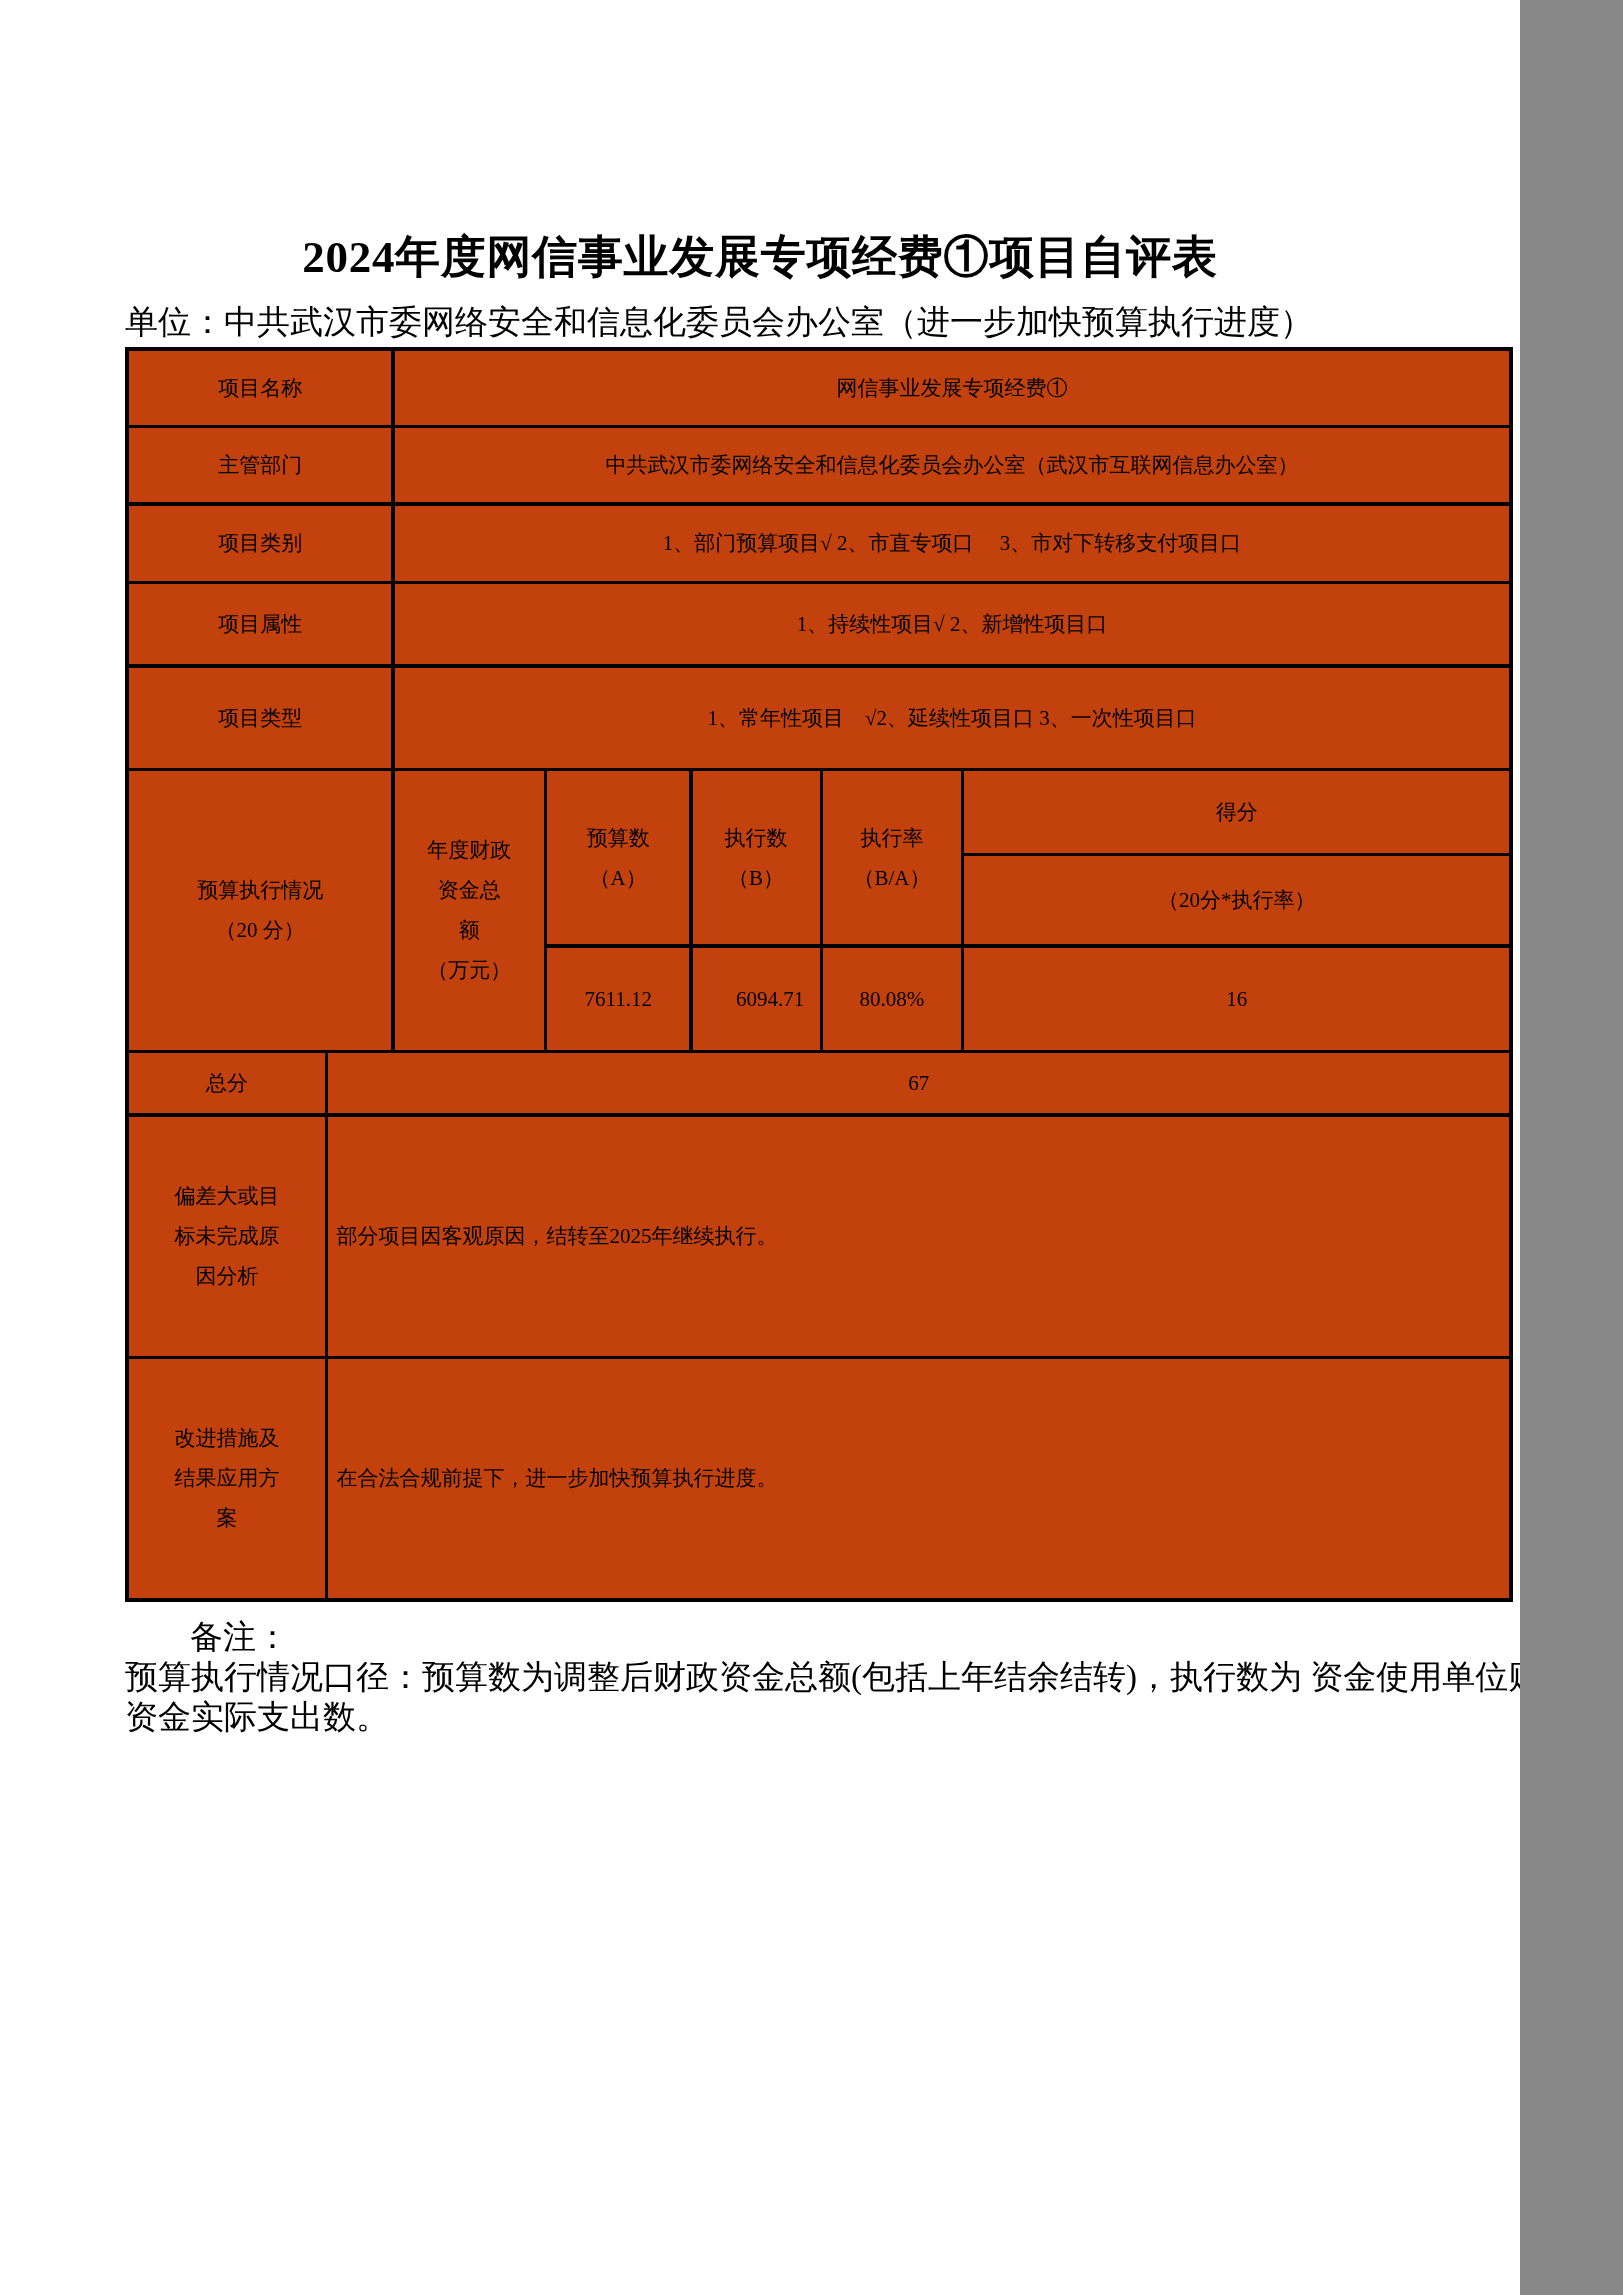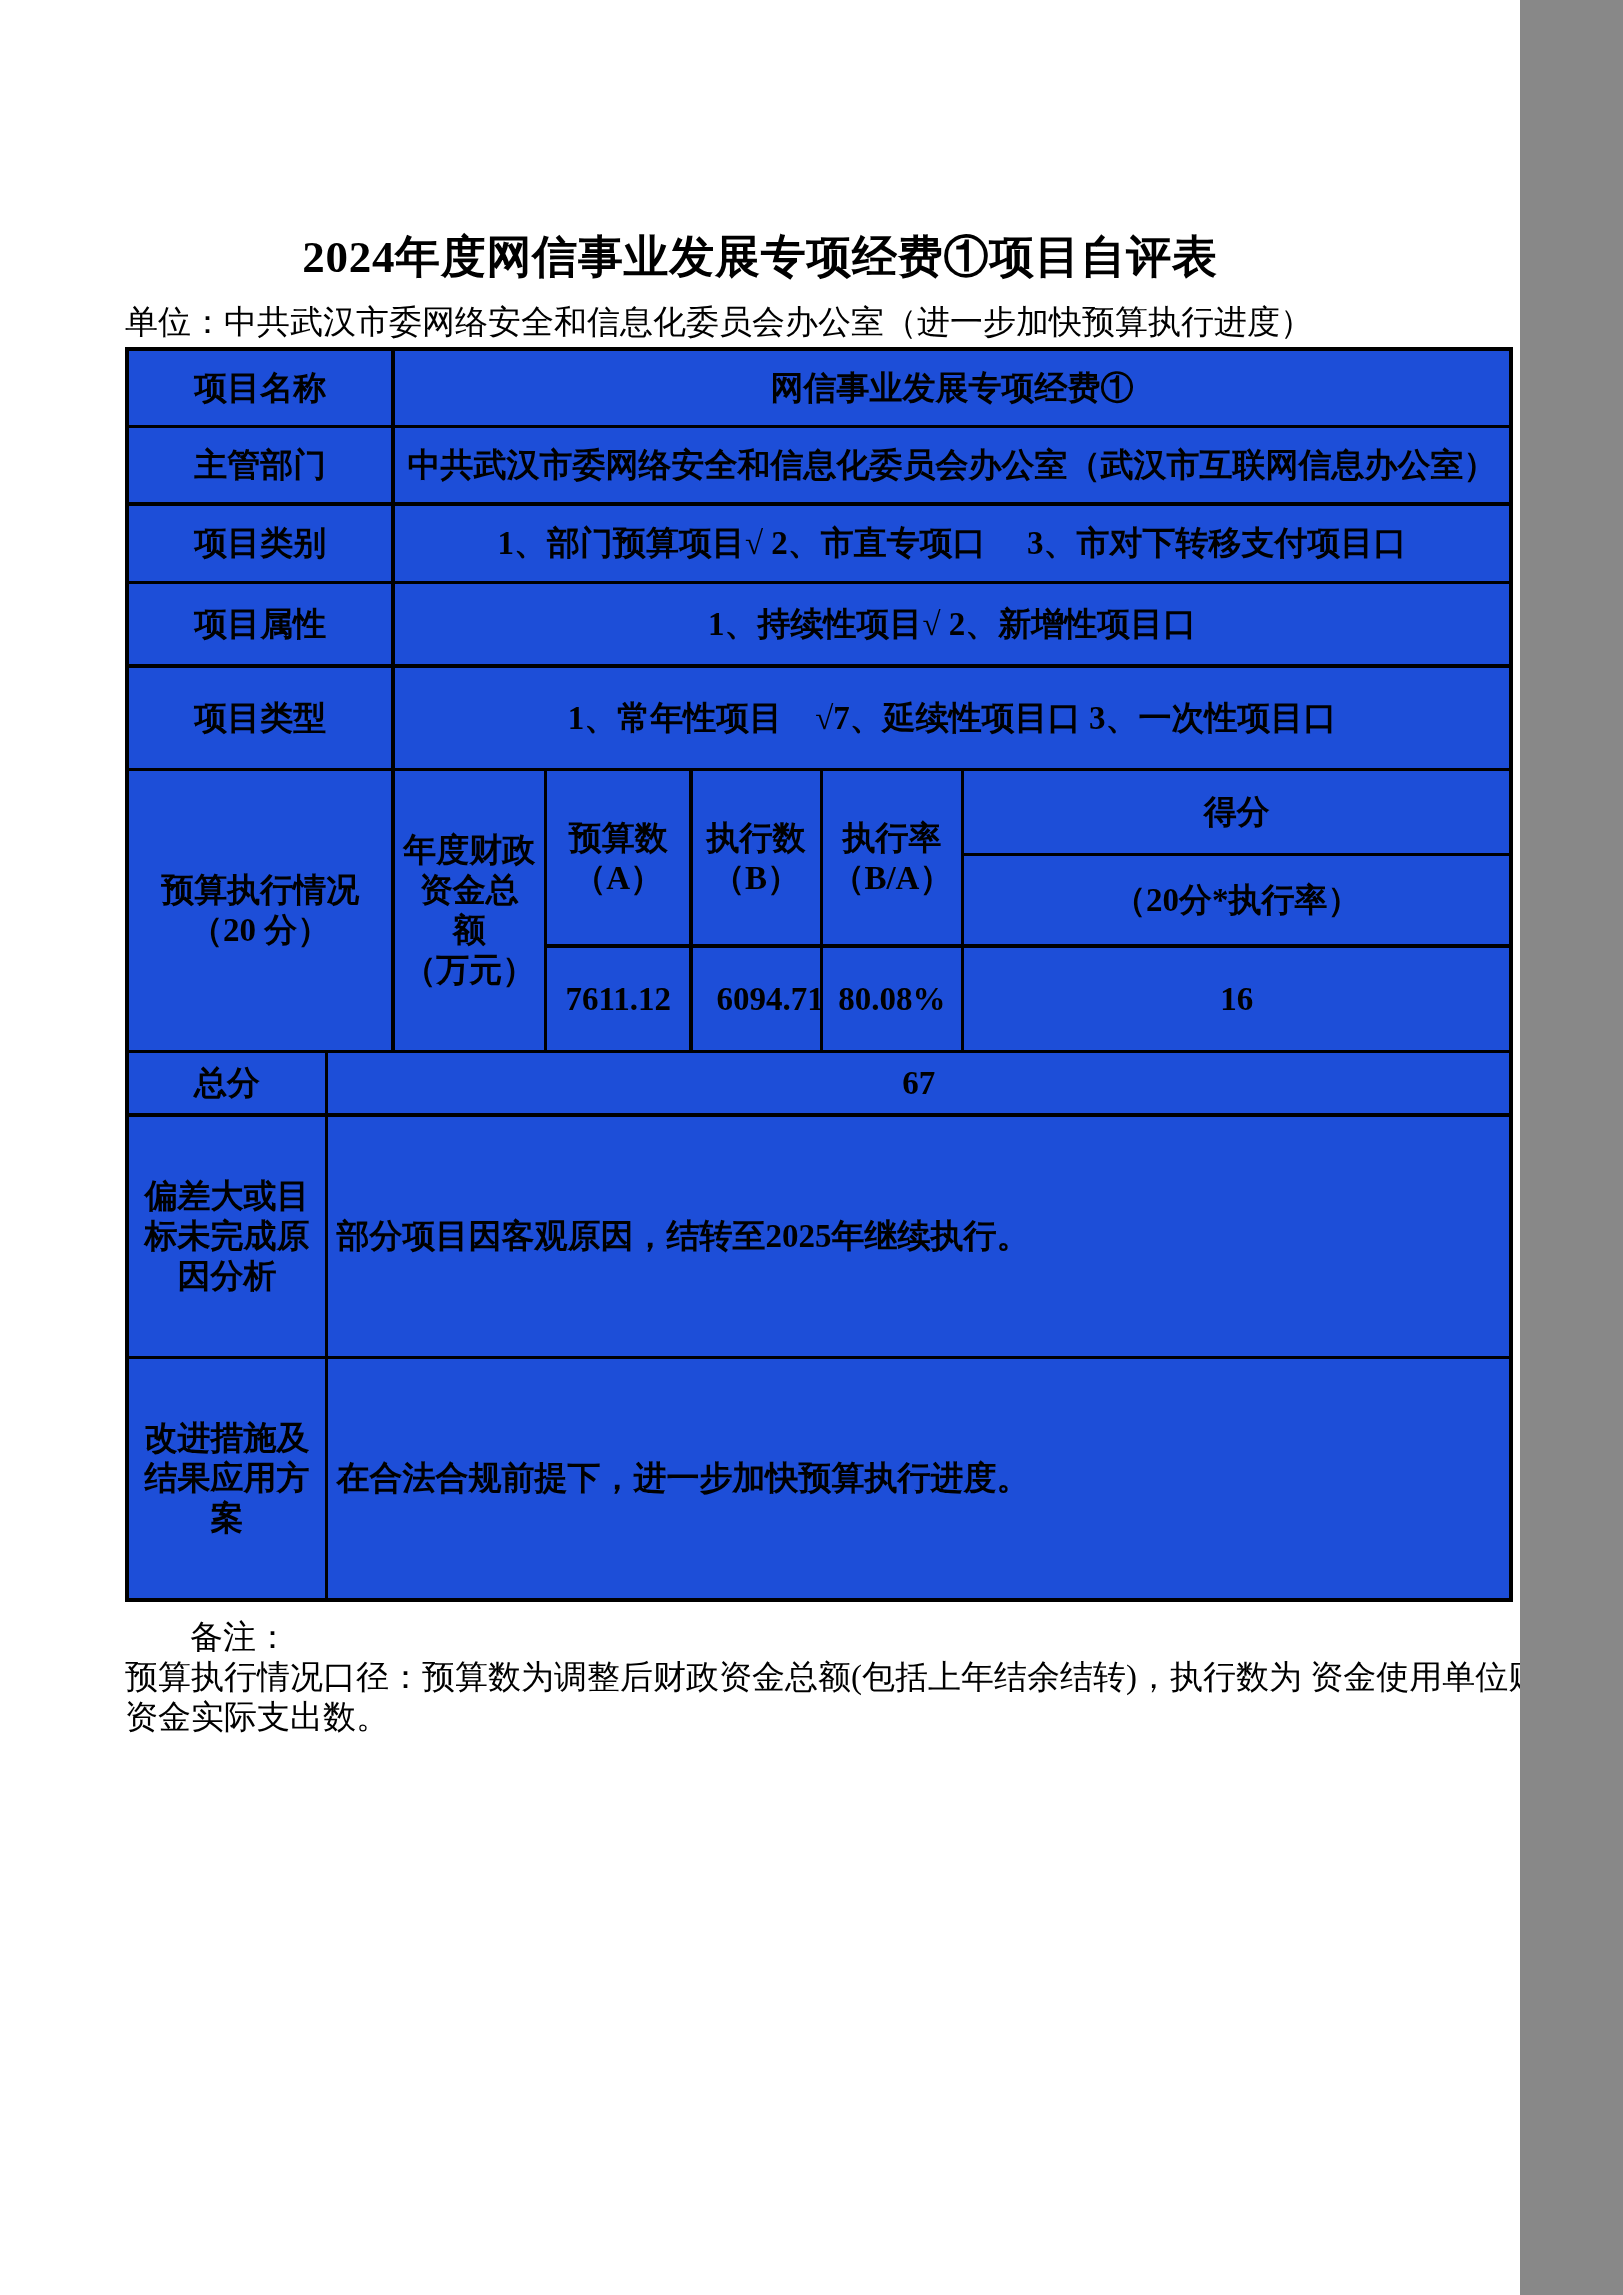--- a/index.html
+++ b/index.html
@@ -26,29 +26,28 @@
   .form-table{
     position:absolute;left:125px;top:347px;
     display:grid;
     grid-template-columns:196px 63px 149px 142px 127px 138px 545px;
     grid-template-rows:74px 74px 75px 80px 100px 82px 88px 102px 60px 239px 239px;
     gap:3.4px;
     background:#000;
     border:4.1px solid #000;
   }
   .cell{
-    background:#1d4ed8;
+    background:#c2410c;
     display:flex;
     align-items:center;
     justify-content:center;
     text-align:center;
-    font-size:33px;
+    font-size:21px;
     line-height:40px;
     overflow:hidden;
-    font-weight:bold;
   }
   .cell.prelines{white-space:pre-line;}
   .cell.left{
     justify-content:flex-start;
     text-align:left;
     padding-left:8.2px;
   }
   
   .lab-r1{grid-column:1/3;grid-row:1;}
   .val-r1{grid-column:3/8;grid-row:1;}
@@ -101,21 +100,21 @@
     <div class="cell lab-r2">主管部门</div>
     <div class="cell val-r2">中共武汉市委网络安全和信息化委员会办公室（武汉市互联网信息办公室）</div>
 
     <div class="cell lab-r3">项目类别</div>
     <div class="cell val-r3">1、部门预算项目√ 2、市直专项口　 3、市对下转移支付项目口</div>
 
     <div class="cell lab-r4">项目属性</div>
     <div class="cell val-r4">1、持续性项目√ 2、新增性项目口</div>
 
     <div class="cell lab-r5">项目类型</div>
-    <div class="cell val-r5">1、常年性项目　√7、延续性项目口 3、一次性项目口</div>
+    <div class="cell val-r5">1、常年性项目　√2、延续性项目口 3、一次性项目口</div>
 
     <div class="cell prelines budget-label">预算执行情况
 （20 分）</div>
     <div class="cell prelines fund-label">年度财政
 资金总
 额
 （万元）</div>
     <div class="cell prelines hdr-budget">预算数
 （A）</div>
     <div class="cell prelines hdr-exec">执行数

